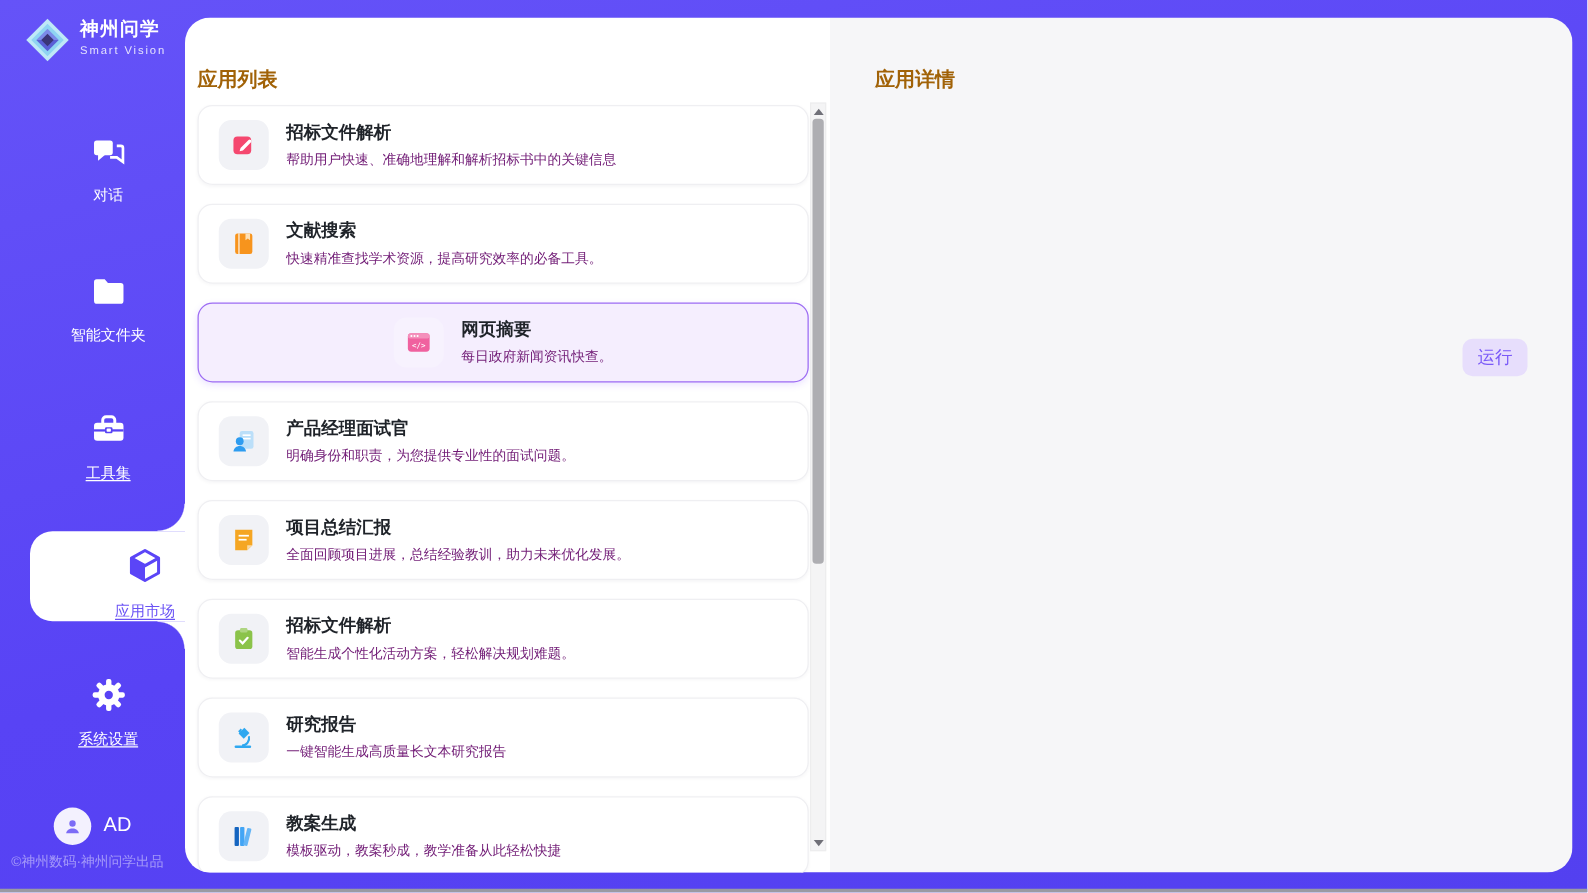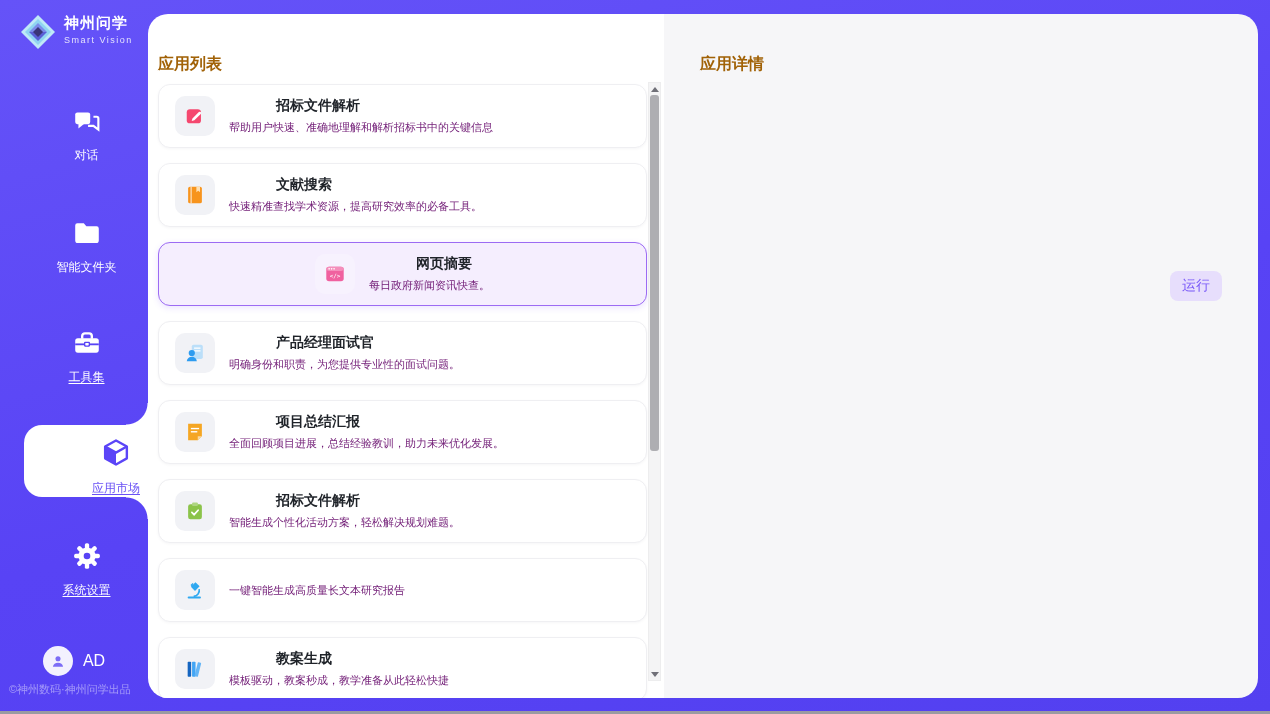--- a/index.html
+++ b/index.html
@@ -51,21 +51,21 @@
   .cards { position:absolute; left:10px; top:70px; width:489px;
            display:flex; flex-direction:column; gap:15px; }
   .app-card { height:64px; flex:none; background:#fff; border:1px solid #EFEFF2; border-radius:12px;
               box-shadow:0 1px 3px rgba(30,30,60,.04); display:flex; align-items:center;
               gap:14px; padding:0 16px; cursor:pointer; }
   .app-card.selected { background:#F5EEFE; border:1.5px solid #9C6BF3;
               box-shadow:0 2px 6px rgba(124,77,255,.15);justify-content:center; }
   .tile { width:40px; height:40px; flex:none; border-radius:10px; background:#F1F2F6;
           display:flex; align-items:center; justify-content:center; }
   .app-card.selected .tile { background:#F7F2FE; }
-  .app-name { font-size:14px; font-weight:bold; color:#1F2329; margin-bottom:5px;margin-left:47px; }
+  .app-name { font-size:14px; font-weight:bold; color:#1F2329; margin-bottom:5px; }
   .app-desc { font-size:11px; color:#701a75; white-space:nowrap;font-family:Liberation Serif, serif; }
 
   
   .scrollbar { position:absolute; right:3px; top:68px; width:13px; height:599px;
                background:#F4F4F5; border:1px solid #EDEDEE; }
   .sb-btn { position:absolute; left:0; width:100%; height:12px; display:flex;
             align-items:center; justify-content:center; cursor:pointer; }
   .sb-up { top:0; } .sb-down { bottom:0; }
   .tri-up { width:0; height:0; border-left:4px solid transparent; border-right:4px solid transparent;
             border-bottom:5px solid #707078; }
@@ -290,20 +290,21 @@
         <div class="app-card">
           <span class="tile">
             <svg width="22" height="22" viewBox="0 0 24 24">
               <path d="M12.5 3.5l4.5 4.5-5 5-4.5-4.5z" fill="#2FA8F0"></path>
               <path d="M10 4.8l-1.8 1.8 1.5 1.5" fill="none" stroke="#2FA8F0" stroke-width="1.6"></path>
               <path d="M16.5 11a6.5 6.5 0 0 1-6 8" fill="none" stroke="#2FA8F0" stroke-width="1.8"></path>
               <rect x="4" y="19" width="14.5" height="2.2" rx="1.1" fill="#2FA8F0"></rect>
             </svg>
           </span>
           <span>
+            <div class="app-name">研究报告</div>
             <div class="app-desc">一键智能生成高质量长文本研究报告</div>
           </span>
         </div>
 
         <div class="app-card">
           <span class="tile">
             <svg width="22" height="22" viewBox="0 0 24 24">
               <rect x="4" y="4" width="3.8" height="16.5" rx=".8" fill="#1565C0"></rect>
               <rect x="8.8" y="4" width="3.8" height="16.5" rx=".8" fill="#42A5F5"></rect>
               <rect x="13.2" y="4.8" width="3.8" height="15.6" rx=".8" transform="rotate(14 15.1 12.6)" fill="#64B5F6"></rect>

